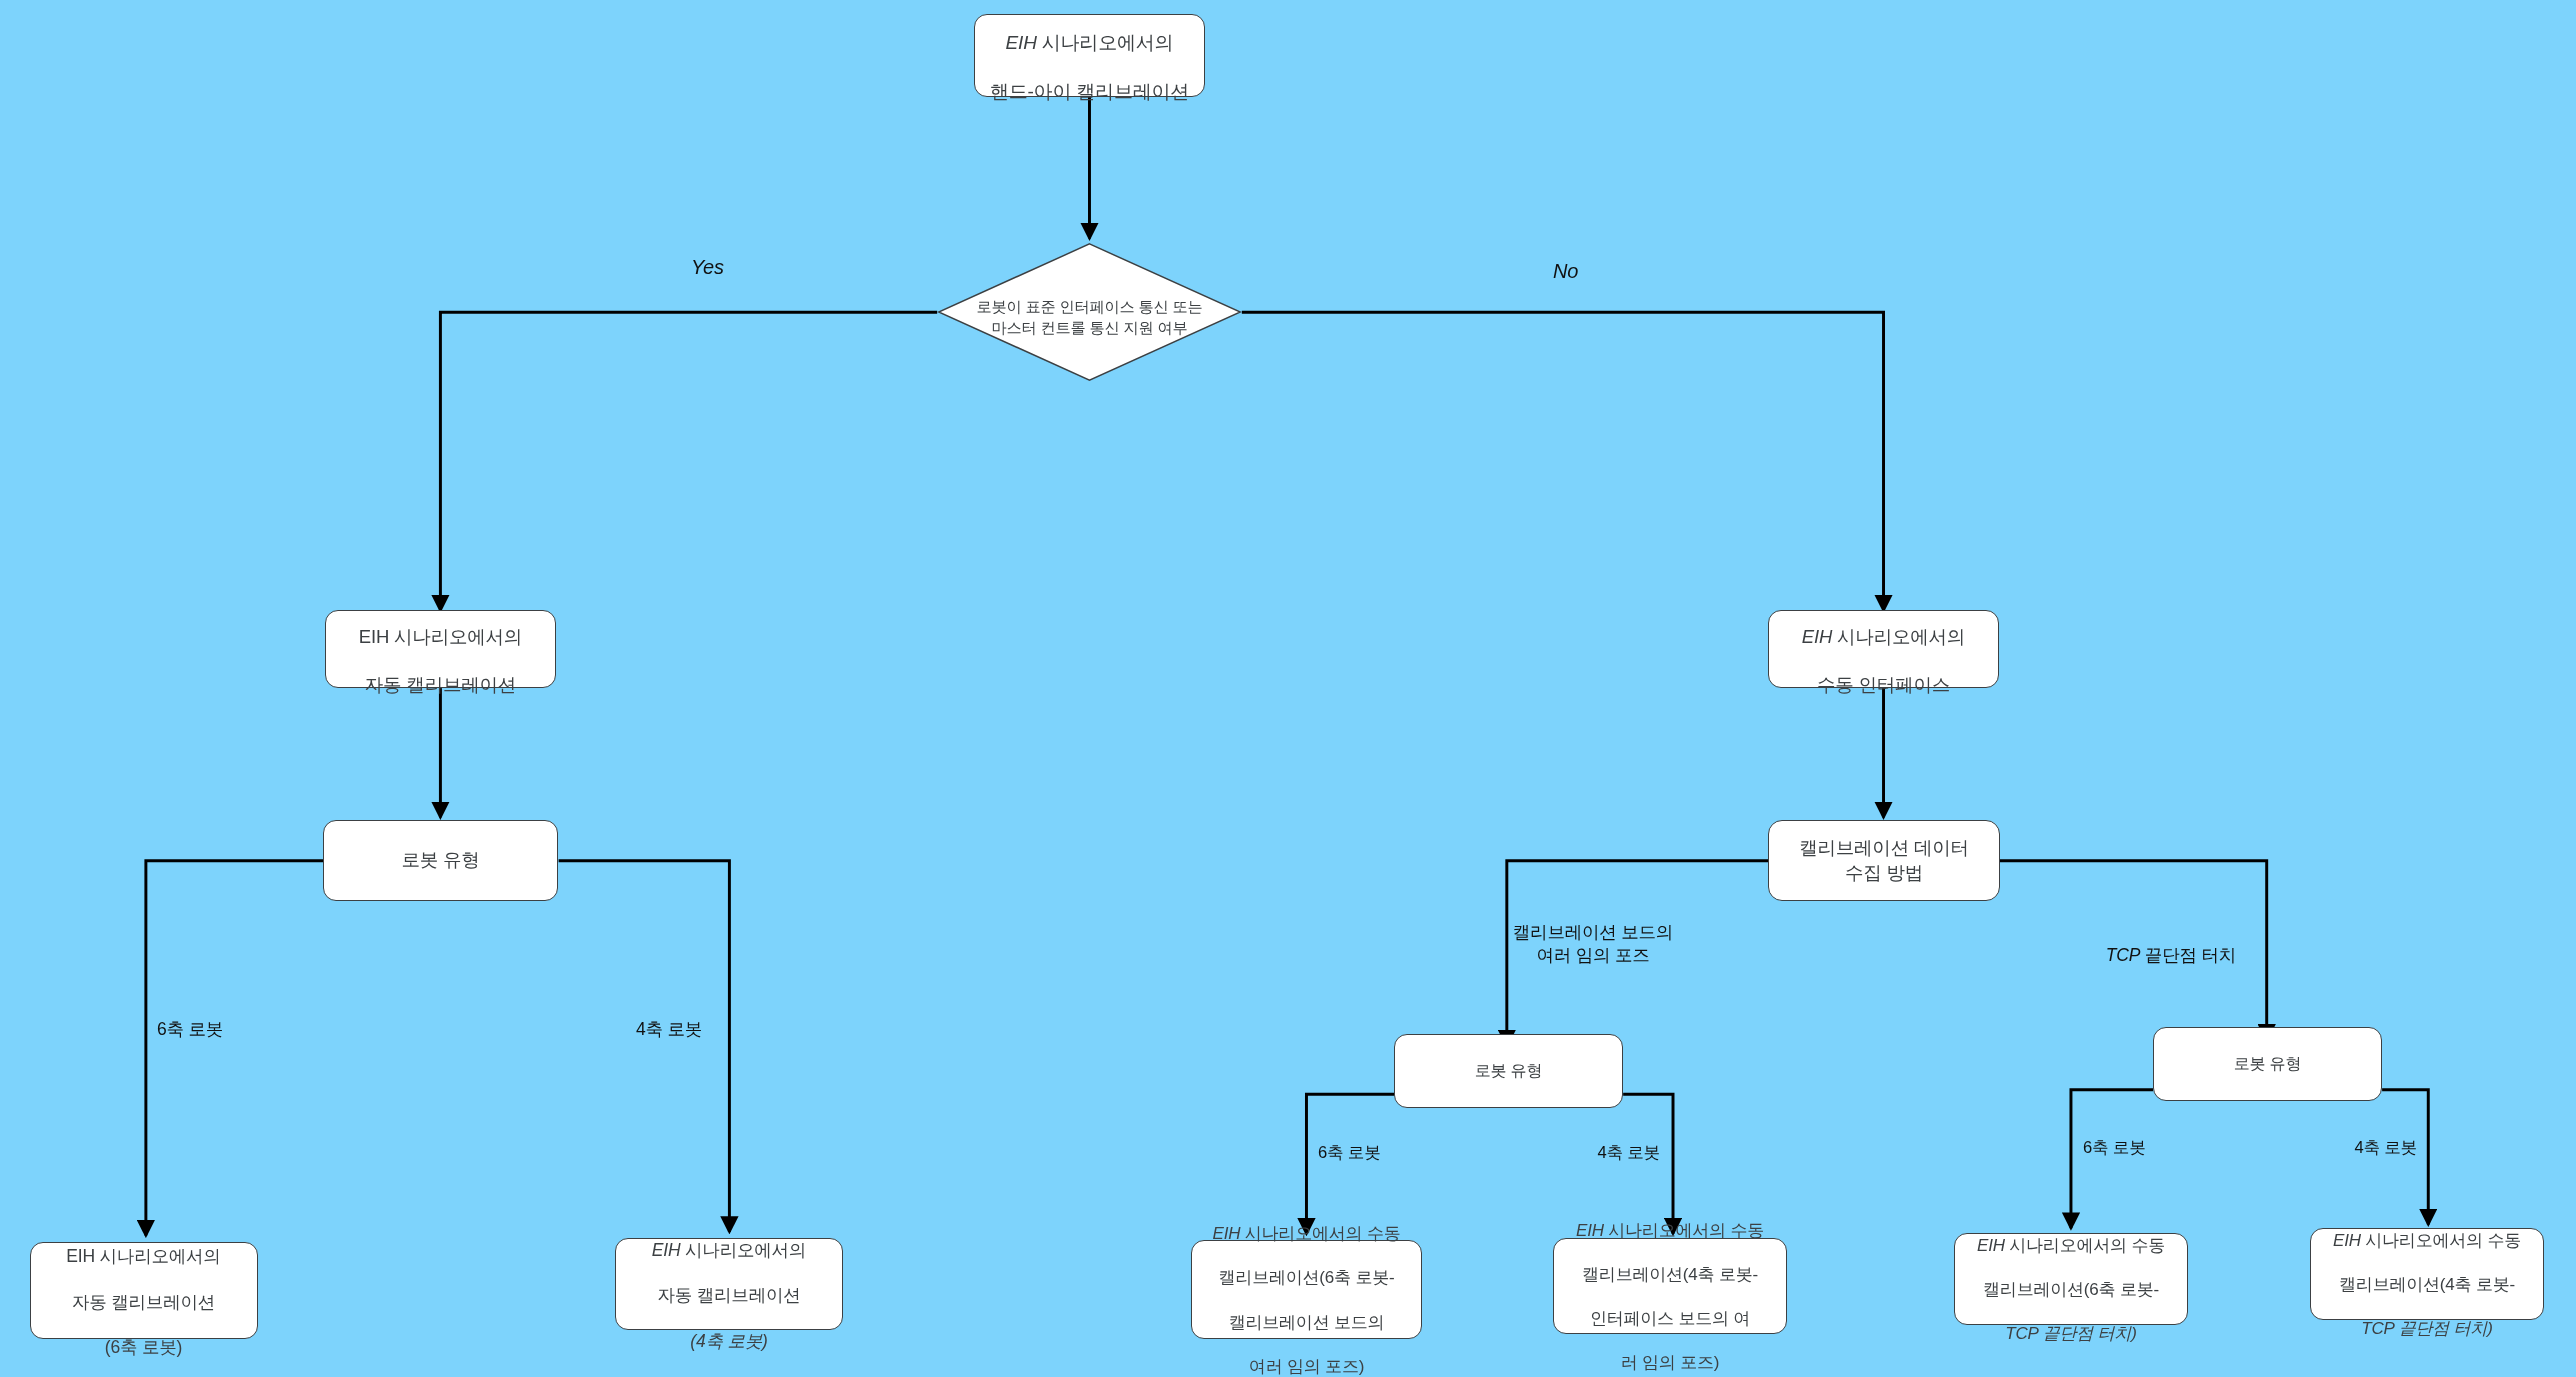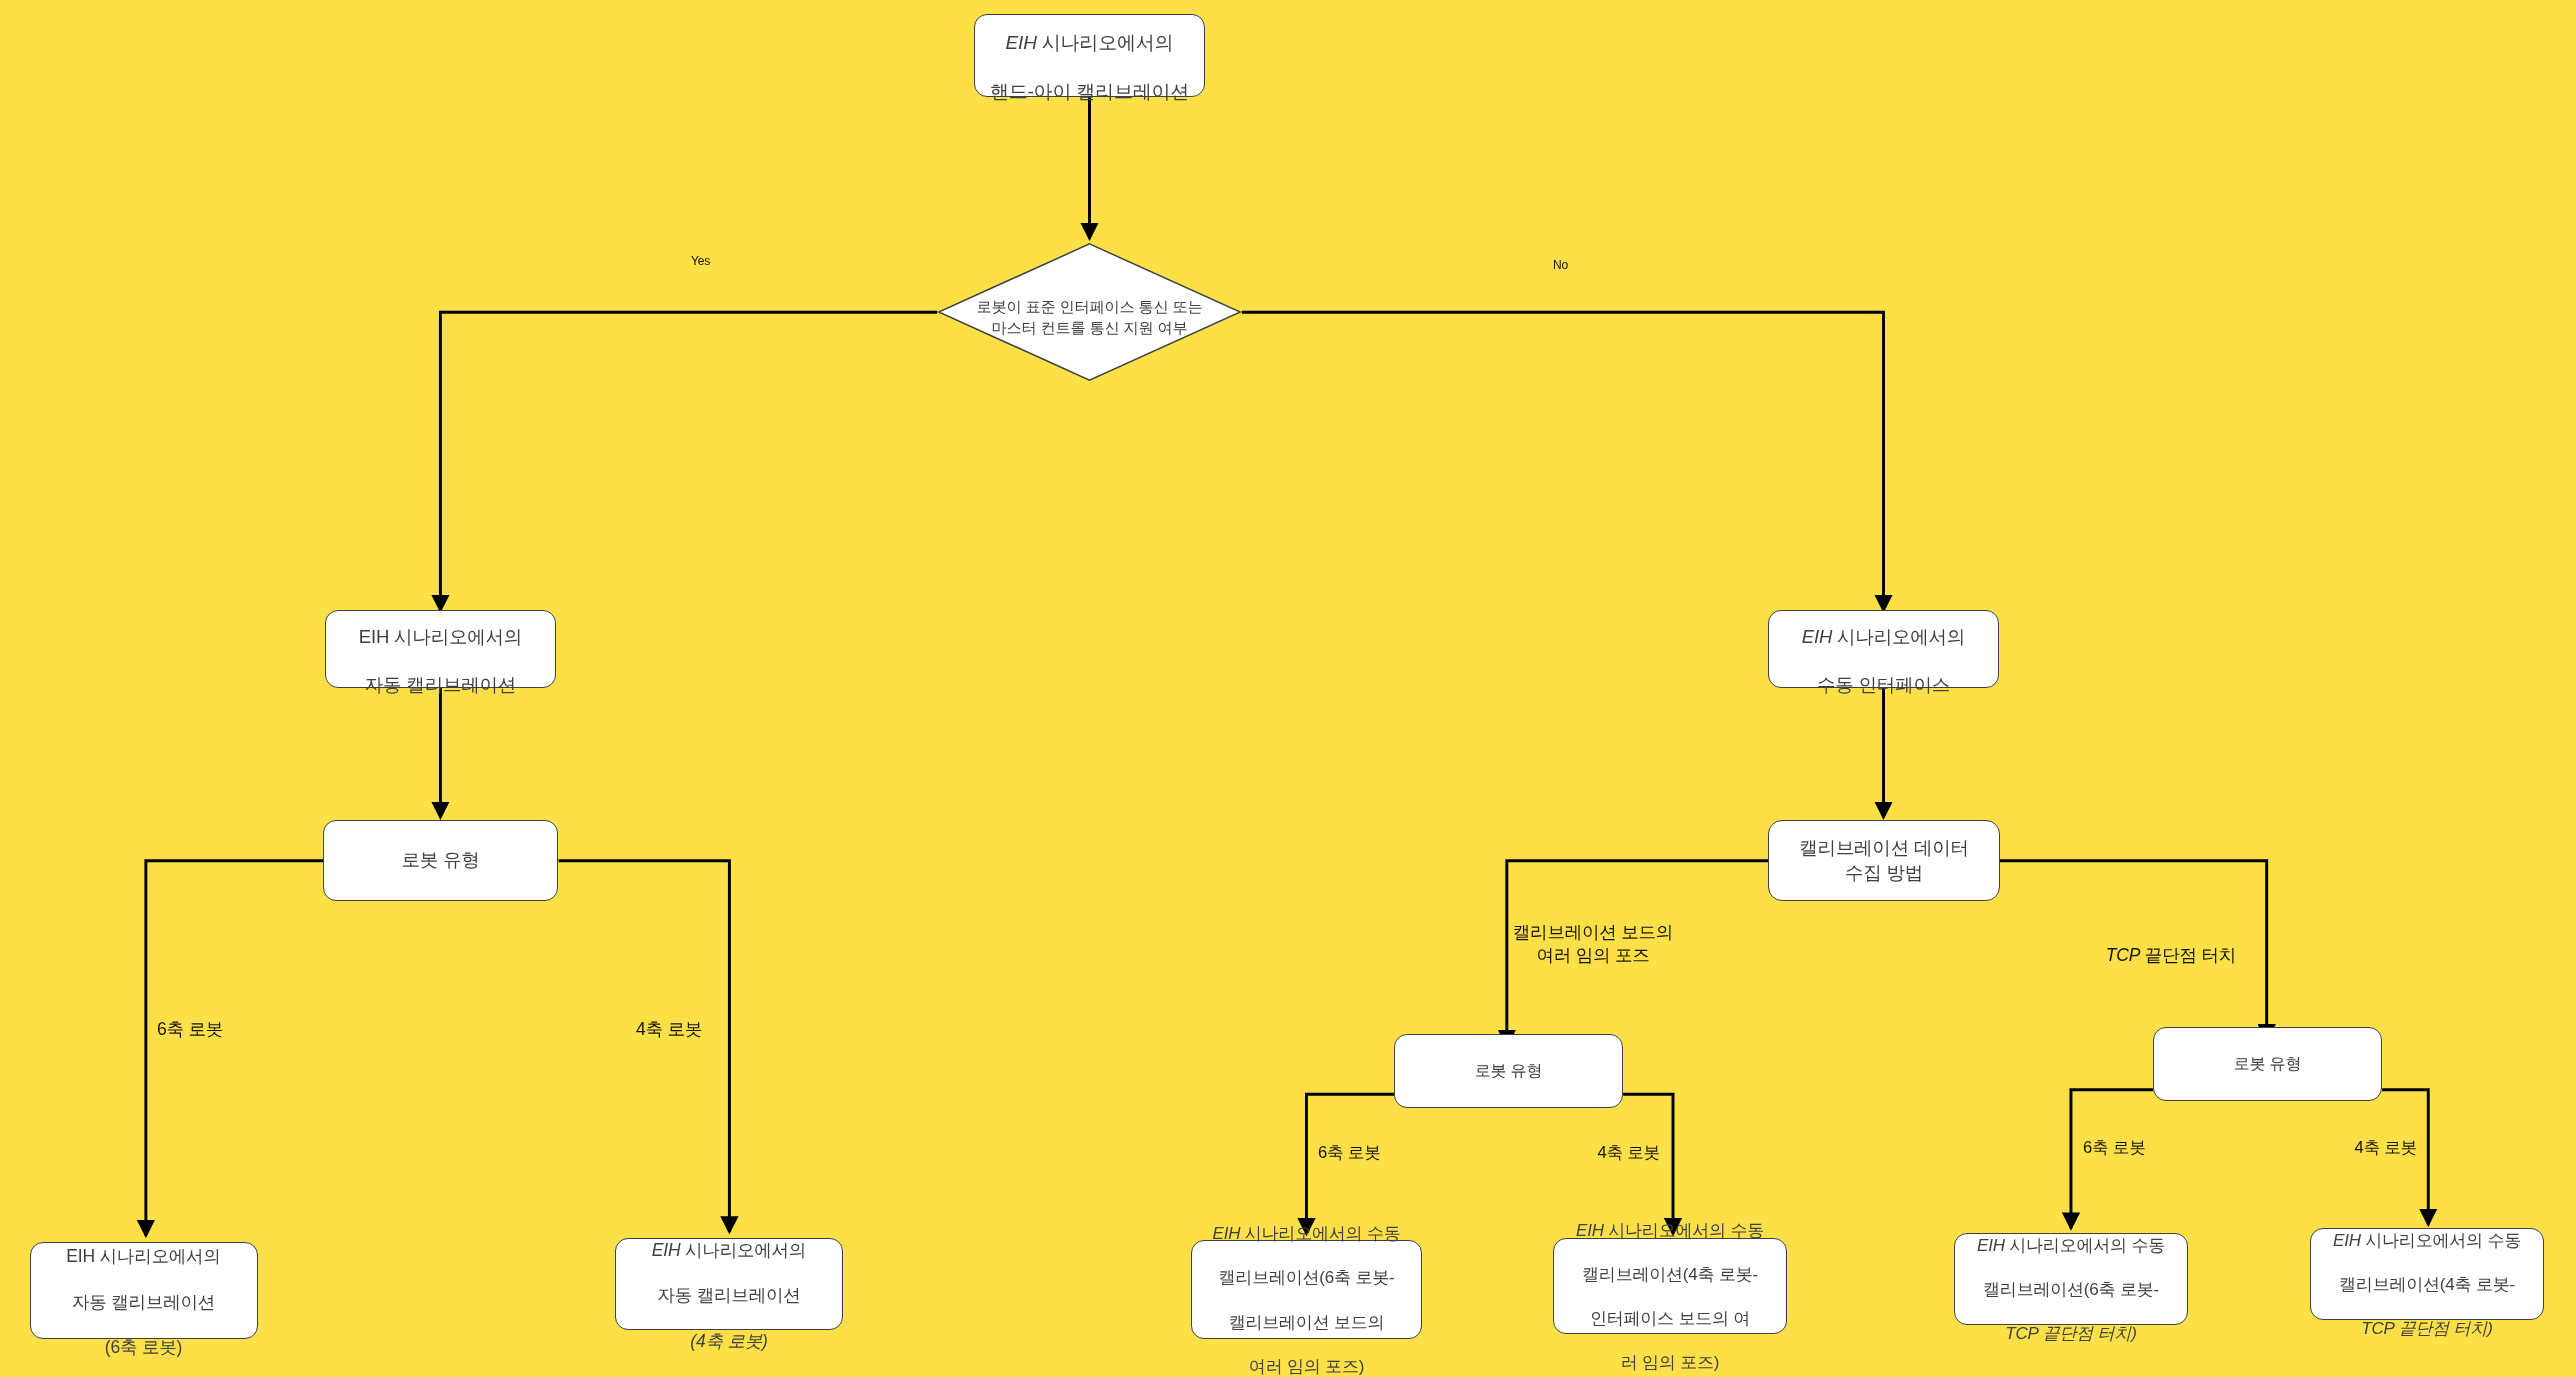--- a/index.html
+++ b/index.html
@@ -7,21 +7,21 @@
     padding: 0;
     background: #ffffff;
   }
   body {
     font-family: "Liberation Sans", "DejaVu Sans", sans-serif;
   }
   #canvas {
     position: relative;
     width: 2576px;
     height: 1378px;
-    background: #fde047;
+    background: #7dd3fc;
     overflow: hidden;
   }
   #wires {
     position: absolute;
     left: 0;
     top: 0;
     width: 2576px;
     height: 1378px;
     pointer-events: none;
   }
@@ -74,21 +74,21 @@
   }
   .edge-label {
     position: absolute;
     color: #111111;
     font-size: 17.5px;
     line-height: 1.3;
     white-space: pre-line;
     z-index: 4;
     letter-spacing: -0.2px;
   }
-  .edge-label.ital { font-size: 12px; }
+  .edge-label.ital { font-style: italic; font-size: 20px; }
   .edge-label.ctr { text-align: center; }
   .edge-label.rt { text-align: right; }
 </style>
 </head>
 <body>
 
 <div id="canvas">
 
   <svg id="wires" viewBox="0 0 2790 1492" xmlns="http://www.w3.org/2000/svg">
     <defs>

